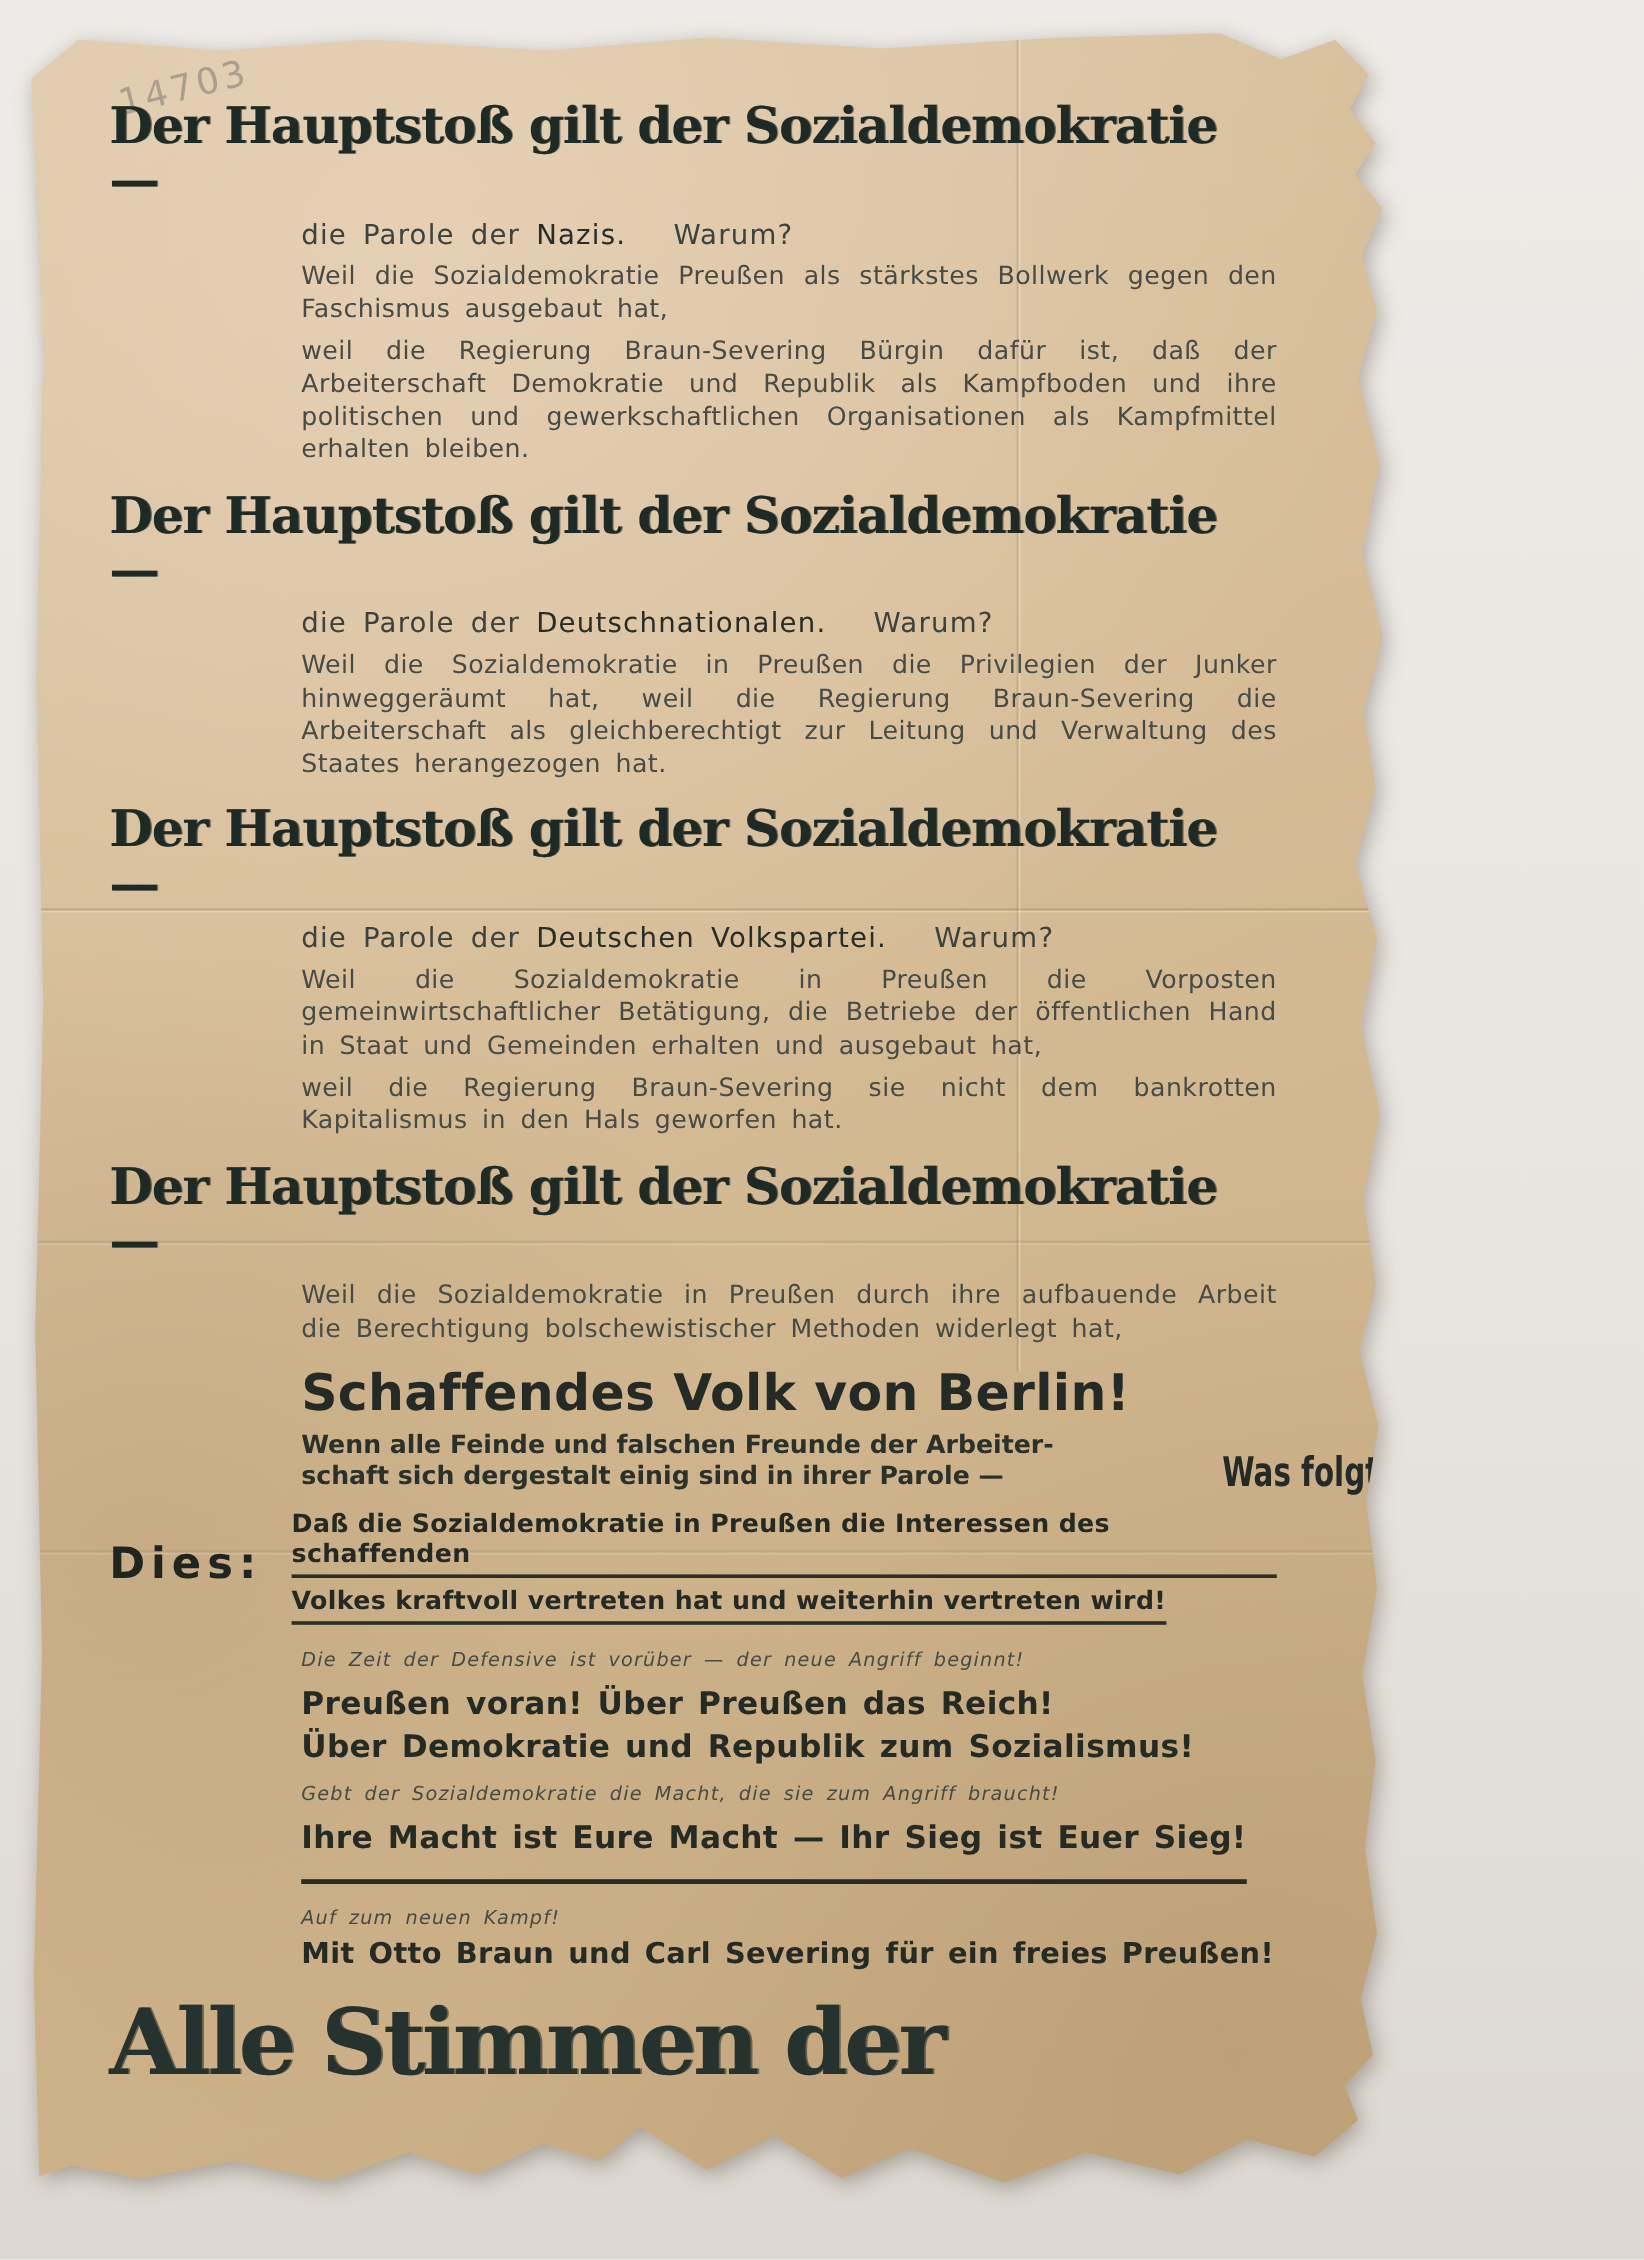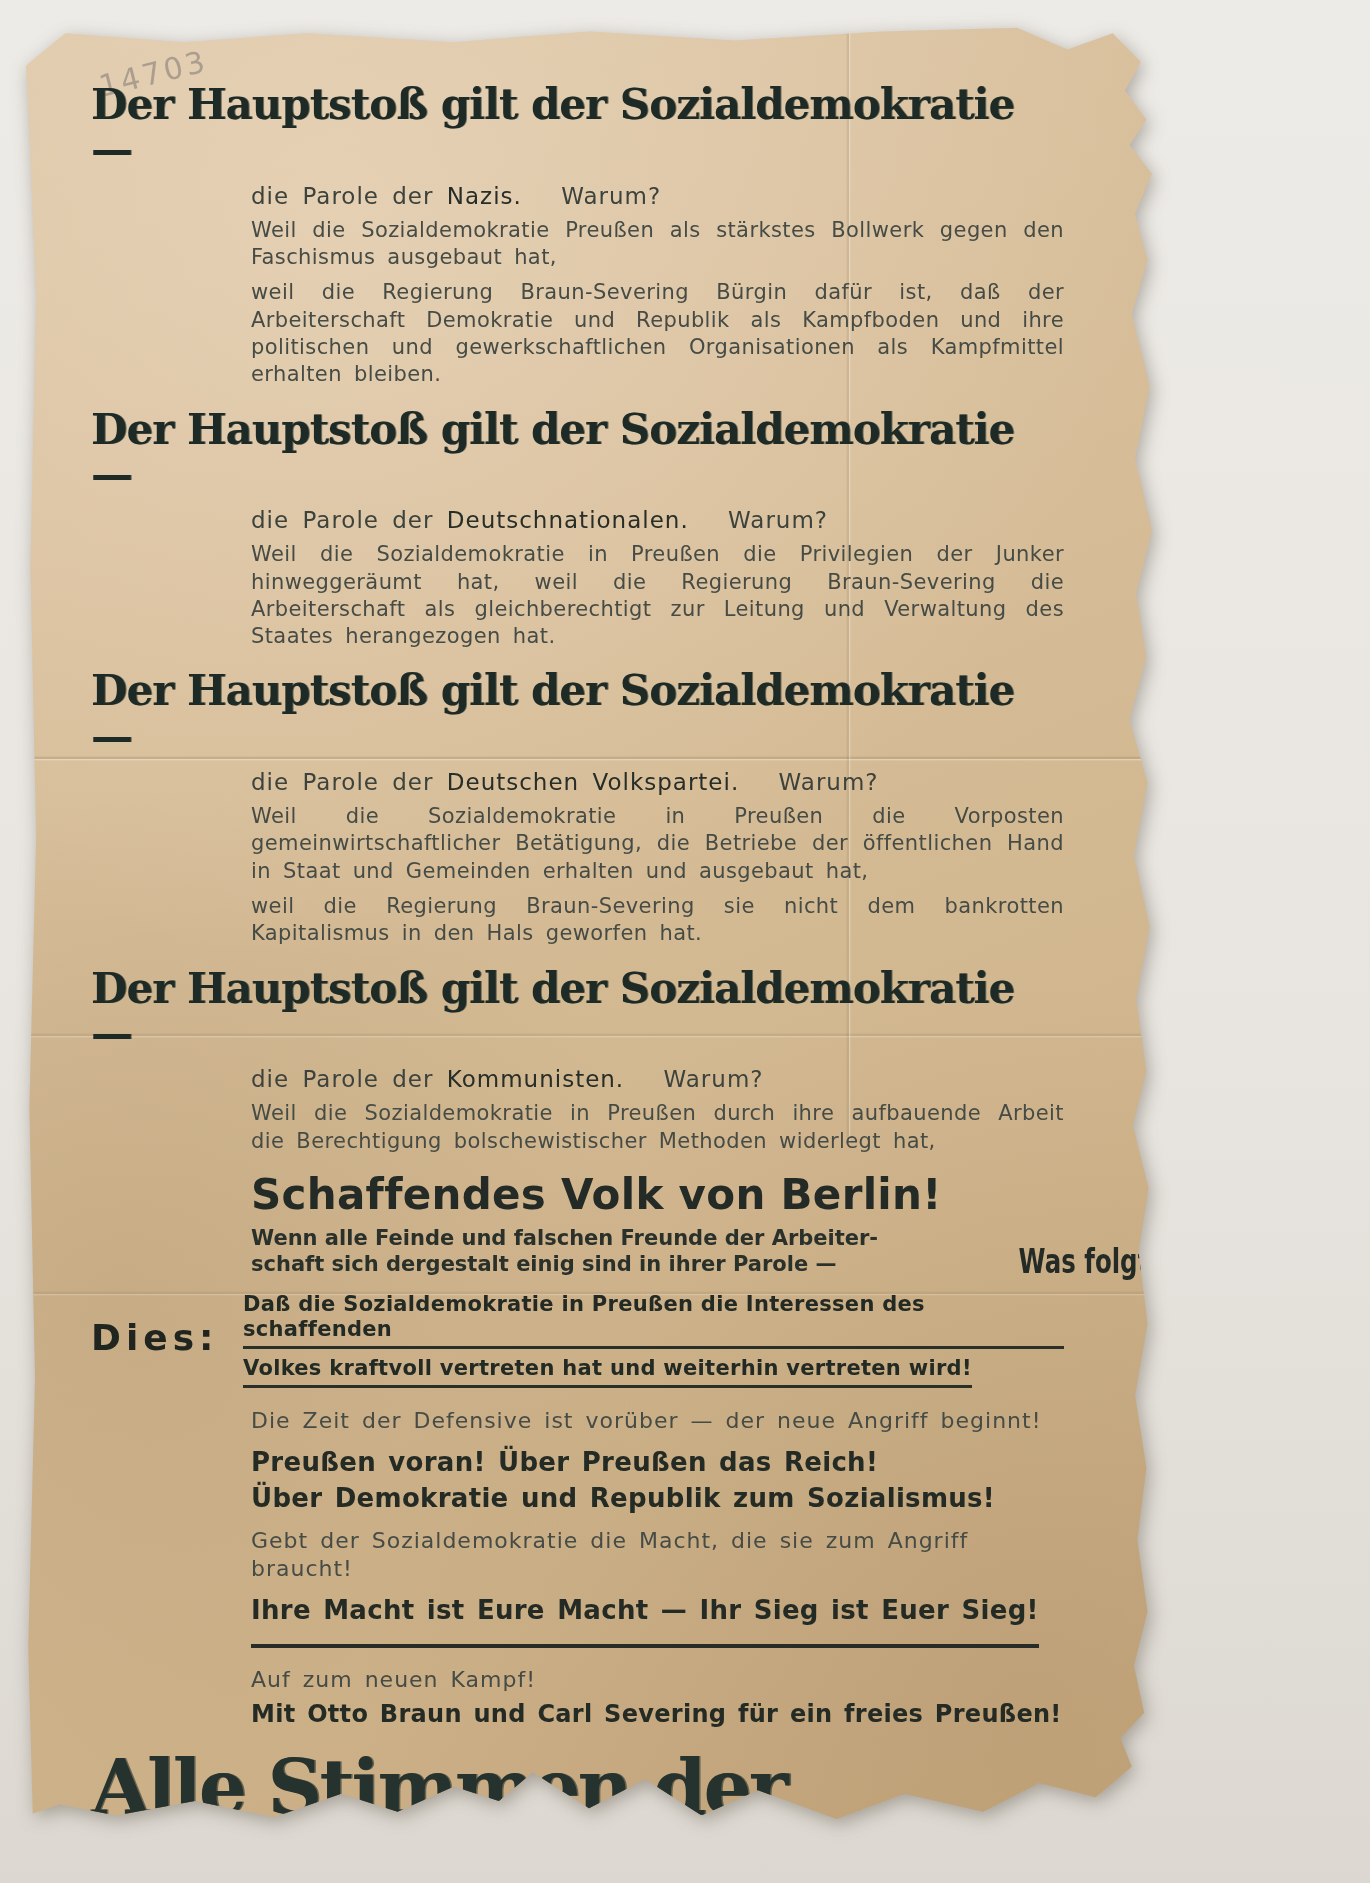--- a/index.html
+++ b/index.html
@@ -46,22 +46,22 @@
   .lead-lines{font-weight:700;font-size:21px;line-height:1.25;color:#2a312b;}
   .lead-lines div{white-space:nowrap;}
   .question{font-weight:700;font-size:34px;line-height:1;white-space:nowrap;color:#242b26;
       margin-left:auto;transform:scaleX(.72);transform-origin:right bottom;}
   .dies-row{display:flex;margin-bottom:12px;}
   .dies{width:152px;flex:0 0 152px;font-weight:700;font-size:36px;line-height:1;
       letter-spacing:5px;color:#20261f;padding-top:4px;margin-top:24px;}
   .claims{flex:1;}
   .claim{font-weight:700;font-size:21px;line-height:1.2;color:#232a24;width:fit-content;
       border-bottom:3px solid #2a2f28;padding-bottom:4px;margin-bottom:7px;letter-spacing:.3px;}
-  .plain{margin:0 0 10px 160px;font-size:22px;line-height:1.3;color:#464c45;
-      letter-spacing:1px;word-spacing:4px;}
+  .plain{margin:0 0 10px 160px;font-size:16px;line-height:1.3;color:#464c45;
+      letter-spacing:1px;word-spacing:4px;font-style:italic;}
   .bold-slogan{margin:0 0 4px 160px;font-weight:700;font-size:26px;line-height:1.25;
       color:#242b25;letter-spacing:.3px;word-spacing:3px;}
   .gap-after{margin-bottom:12px;}
   .macht{width:fit-content;border-bottom:4px solid #272d26;padding-bottom:18px;
       margin-top:8px;margin-bottom:18px;}
   .kampf{margin-bottom:4px;}
   .braun{font-size:24px;}
   .slogan{font-family:"DejaVu Serif",serif;font-weight:700;font-size:76px;line-height:.97;
       color:#26322d;letter-spacing:-3px;margin-top:22px;
       text-shadow:1.5px 0 0 rgba(38,50,45,.6);}
@@ -109,25 +109,20 @@
             <span>die Parole der</span>
             <span class="party">Deutschen Volkspartei.</span>
             <span class="warum">Warum?</span>
           </p>
           <p class="para">Weil die Sozialdemokratie in Preußen die Vorposten gemeinwirtschaftlicher Betätigung, die Betriebe der öffentlichen Hand in Staat und Gemeinden erhalten und ausgebaut hat,</p>
           <p class="para">weil die Regierung Braun-Severing sie nicht dem bankrotten Kapitalismus in den Hals geworfen hat.</p>
         </section>
 
         <section class="block">
           <h1 class="fraktur">Der Hauptstoß gilt der Sozialdemokratie —</h1>
-          <p class="parole">
-            <span>die Parole der</span>
-            <span class="party">Kommunisten.</span>
-            <span class="warum">Warum?</span>
-          </p>
           <p class="para">Weil die Sozialdemokratie in Preußen durch ihre aufbauende Arbeit die Berechtigung bolschewistischer Methoden widerlegt hat,</p>
         </section>
 
         <section class="appeal">
           <h2 class="appeal-head">Schaffendes Volk von Berlin!</h2>
 
           <div class="lead-row">
             <div class="lead-lines">
               <div>Wenn alle Feinde und falschen Freunde der Arbeiter-</div>
               <div>schaft sich dergestalt einig sind in ihrer Parole —</div>

